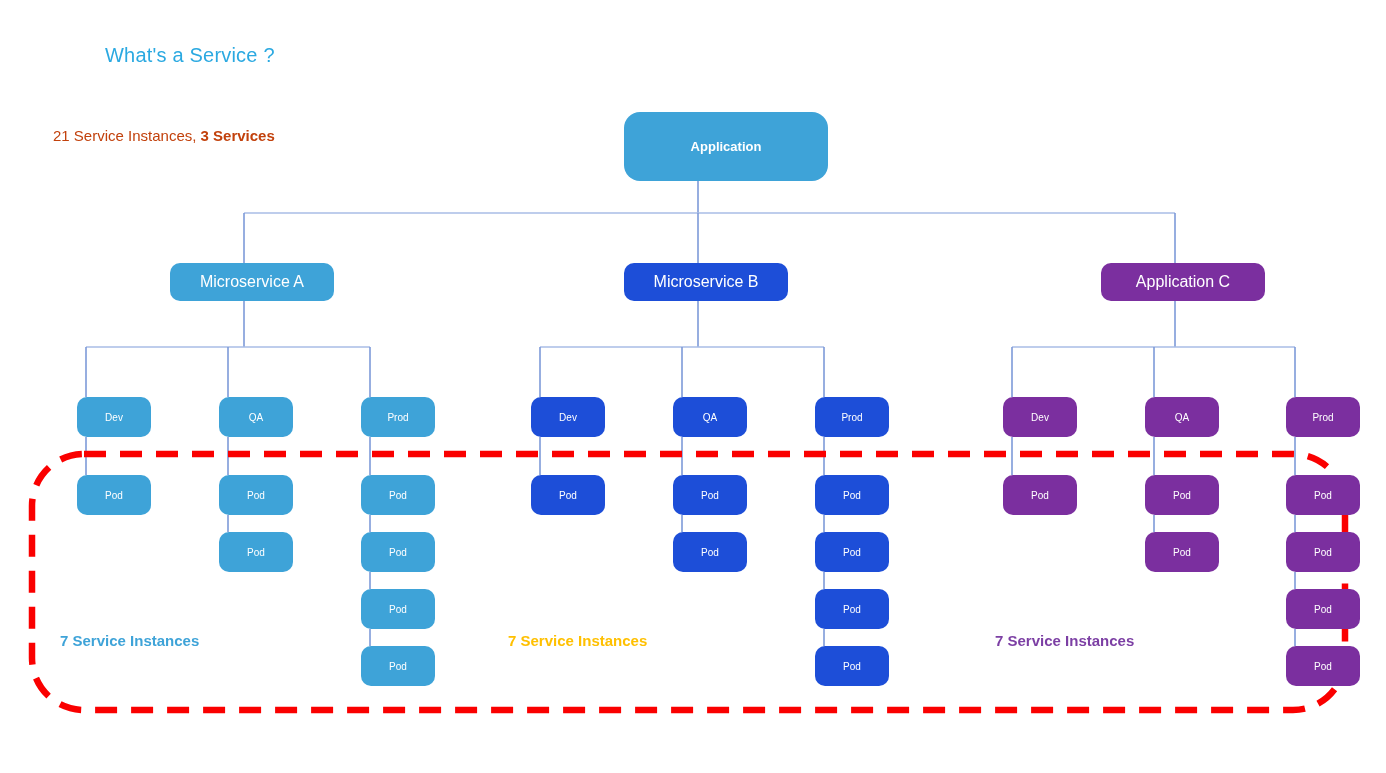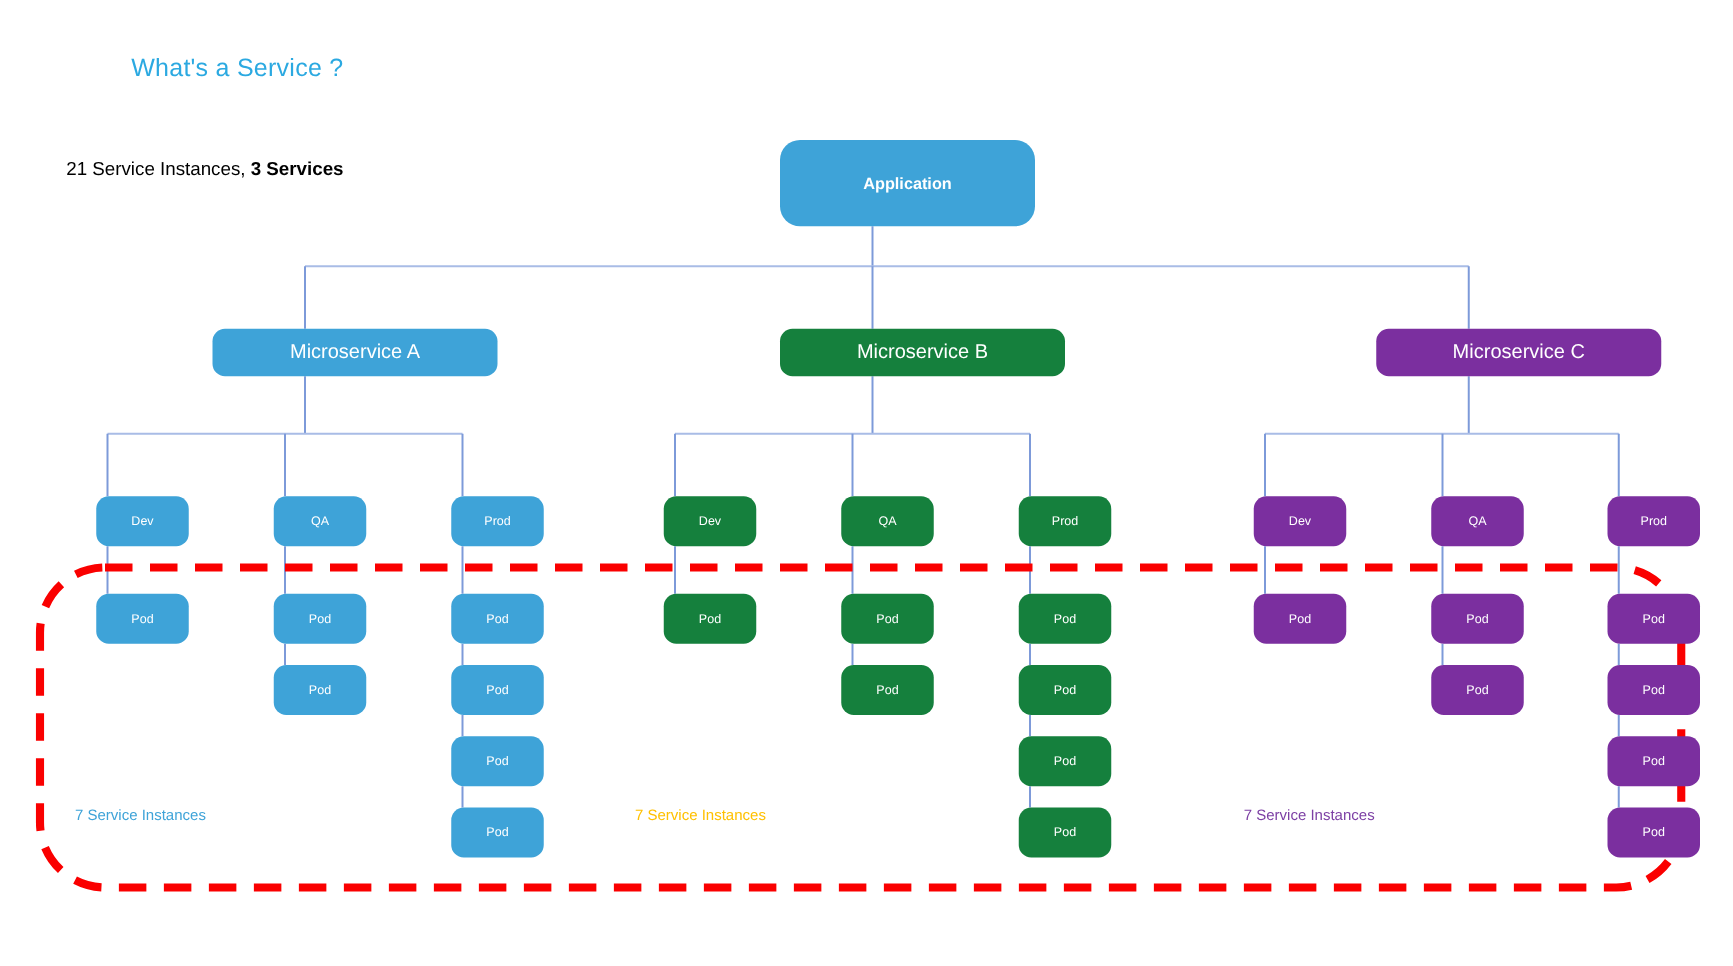--- a/index.html
+++ b/index.html
@@ -5,35 +5,35 @@
   html,body{margin:0;padding:0;background:#ffffff;}
   #stage{
     position:relative;width:1386px;height:773px;background:#ffffff;
     font-family:"Liberation Sans",sans-serif;overflow:hidden;border-radius:26px;
   }
   #title{
     position:absolute;left:105px;top:44px;font-size:20px;font-weight:500;
     color:#2BA9E1;letter-spacing:0.2px;
   }
   #summary{
-    position:absolute;left:53px;top:127px;font-size:15px;color:#000000;
+    position:absolute;left:53px;top:127px;font-size:15px;color:#c2410c;
   }
   #summary b{font-weight:bold;}
   svg.layer{position:absolute;left:0;top:0;pointer-events:none;}
   .node{
     position:absolute;display:flex;align-items:center;justify-content:center;
     color:#ffffff;border-radius:10px;box-sizing:border-box;text-align:center;margin-left:28px;
   }
   .blue{background:#3EA3D8;}
-  .yellow{background:#15803d;}
+  .yellow{background:#1d4ed8;}
   .purple{background:#7B2F9F;}
   .app{width:204px;height:69px;border-radius:16px;font-size:13px;font-weight:bold;}
-  .svc{width:228px;height:38px;font-size:16px;}
+  .svc{width:164px;height:38px;font-size:16px;}
   .env,.pod{width:74px;height:40px;font-size:10px;}
-  .inst-label{position:absolute;top:645px;font-size:12px;}
+  .inst-label{position:absolute;top:632px;font-size:15px;font-weight:bold;}
   .lbl-a{color:#3EA3D8;}
   .lbl-b{color:#FFC001;}
   .lbl-c{color:#7C3FA4;}
   .hline{stroke:#A9BCE6;stroke-width:1.6;}
   .vline{stroke:#7D9AD9;stroke-width:1.6;}
 </style>
 </head>
 <body>
 
 <div id="stage">
@@ -108,21 +108,21 @@
   </svg>
 
   <svg class="layer" width="1386" height="773">
     <rect x="32" y="454" width="1313" height="256" rx="52" ry="52" fill="none" stroke="#FA0000" stroke-width="6.5" stroke-dasharray="22 14"></rect>
   </svg>
 
   <div class="node app blue" style="left:596px;top:112px">Application</div>
 
   <div class="node svc blue" style="left:142px;top:263px">Microservice A</div>
   <div class="node svc yellow" style="left:596px;top:263px">Microservice B</div>
-  <div class="node svc purple" style="left:1073px;top:263px">Microservice C</div>
+  <div class="node svc purple" style="left:1073px;top:263px">Application C</div>
 
   <div class="node env blue" style="left:49px;top:397px">Dev</div>
   <div class="node env blue" style="left:191px;top:397px">QA</div>
   <div class="node env blue" style="left:333px;top:397px">Prod</div>
 
   <div class="node env yellow" style="left:503px;top:397px">Dev</div>
   <div class="node env yellow" style="left:645px;top:397px">QA</div>
   <div class="node env yellow" style="left:787px;top:397px">Prod</div>
 
   <div class="node env purple" style="left:975px;top:397px">Dev</div>

